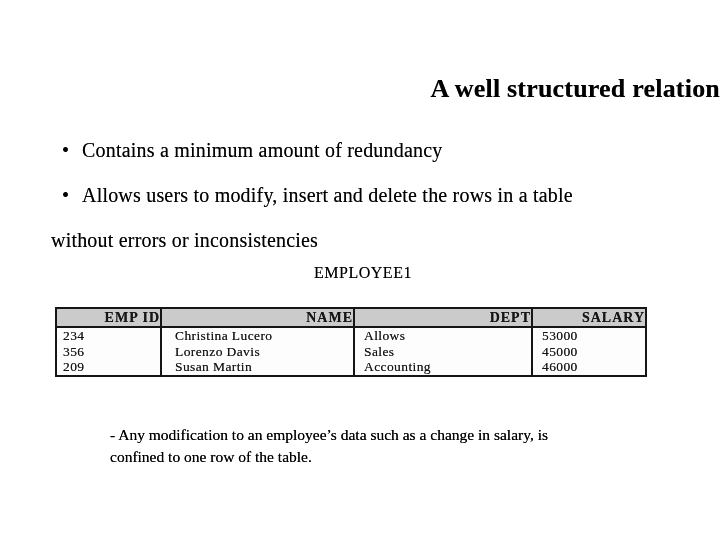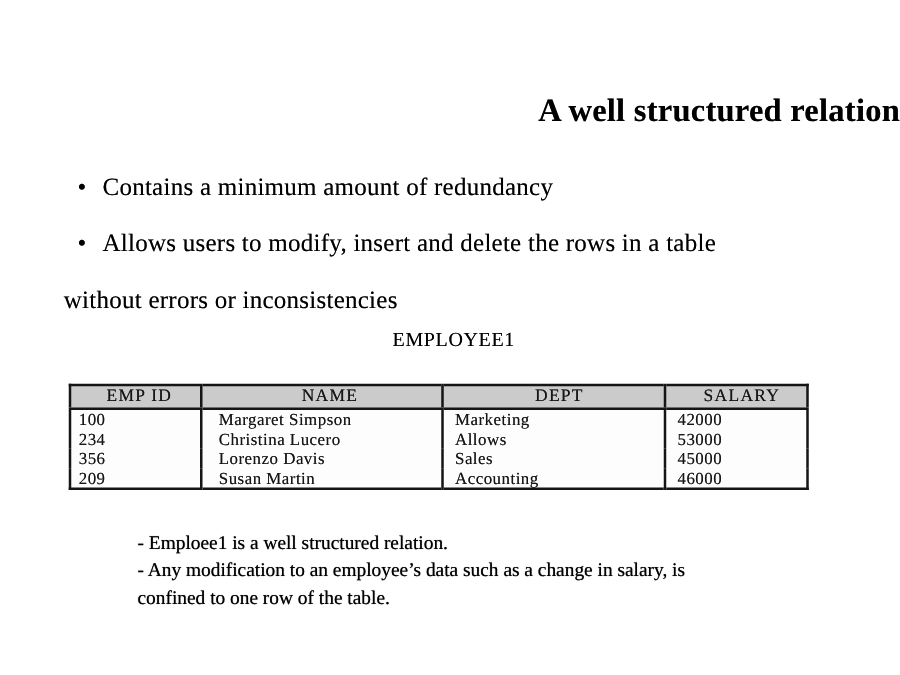--- a/index.html
+++ b/index.html
@@ -37,21 +37,21 @@
     width:545px; table-layout:fixed;
     border-collapse:collapse;
     background:#fdfdfd;
     border:2px solid #151515;
     color:#161616;
     text-shadow:0 0 0.5px rgba(0,0,0,0.65);
   }
   table.emp th {
     background:#cbcbcb;
     border-bottom:2px solid #151515;
-    font-weight:normal; text-align:center;
+    font-weight:bold; text-align:right;
     height:17px; line-height:17px;
     font-size:14px; letter-spacing:1px;
     padding:0;
   }
   table.emp td {
     height:15px; line-height:15.5px;
     font-size:13.5px; letter-spacing:0.4px;
     padding:0;
   }
   .c1 { width:97px;  padding-left:6px  !important; }
@@ -91,26 +91,20 @@
     <thead>
       <tr>
         <th class="c1">EMP ID</th>
         <th class="c2">NAME</th>
         <th class="c3">DEPT</th>
         <th class="c4">SALARY</th>
       </tr>
     </thead>
     <tbody>
       <tr>
-        <td class="c1">100</td>
-        <td class="c2">Margaret Simpson</td>
-        <td class="c3">Marketing</td>
-        <td class="c4">42000</td>
-      </tr>
-      <tr>
         <td class="c1">234</td>
         <td class="c2">Christina Lucero</td>
         <td class="c3">Allows</td>
         <td class="c4">53000</td>
       </tr>
       <tr>
         <td class="c1">356</td>
         <td class="c2">Lorenzo Davis</td>
         <td class="c3">Sales</td>
         <td class="c4">45000</td>
@@ -118,18 +112,17 @@
       <tr>
         <td class="c1">209</td>
         <td class="c2">Susan Martin</td>
         <td class="c3">Accounting</td>
         <td class="c4">46000</td>
       </tr>
     </tbody>
   </table>
 
   <div class="notes">
-    <div class="note-line">- Emploee1 is a well structured relation.</div>
     <div class="note-line">- Any modification to an employee’s data such as a change in salary, is</div>
     <div class="note-line">confined to one row of the table.</div>
   </div>
 
 </div>
 
 </body></html>

